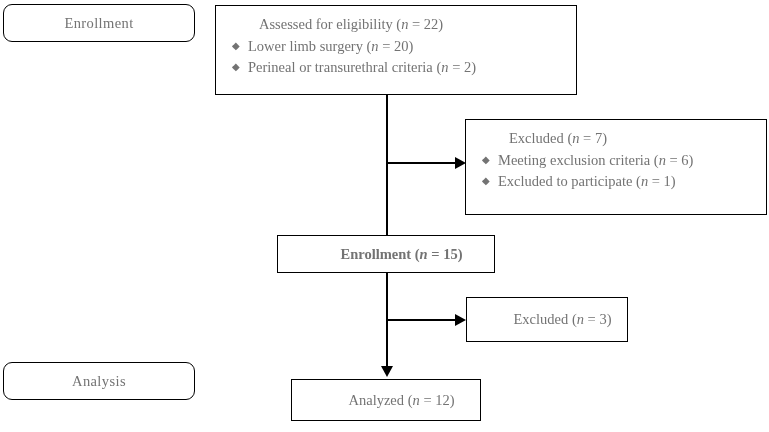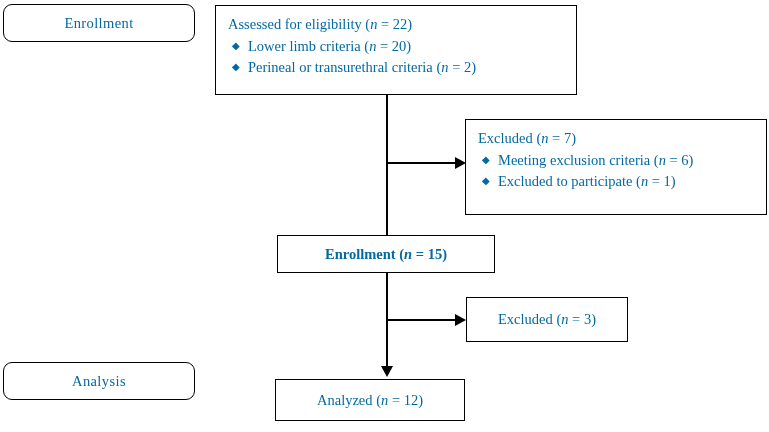--- a/index.html
+++ b/index.html
@@ -6,21 +6,21 @@
     margin: 0;
     padding: 0;
     background: #ffffff;
   }
   #diagram {
     position: relative;
     width: 769px;
     height: 432px;
     background: #ffffff;
     font-family: "Liberation Serif", "DejaVu Serif", serif;
-    color: #0369a1;
+    color: #737373;
     overflow: hidden;
   }
 
   
   .stage-label {
     position: absolute;
     box-sizing: border-box;
     border: 1.6px solid #000000;
     border-radius: 9px;
     background: #ffffff;
@@ -40,20 +40,21 @@
   }
   .flow-box.centered {
     display: flex;
     align-items: center;
     justify-content: center;
   }
   .box-title {
     font-size: 14.5px;
     line-height: 1.25;
     white-space: nowrap;
+    margin-left: 31px;
   }
   .box-body {
     padding: 9px 10px 6px 12px;
   }
   .bullet-list {
     list-style: none;
     margin: 3px 0 0 0;
     padding: 0 0 0 20px;
   }
   .bullet-list li {
@@ -107,21 +108,21 @@
     <span>Enrollment</span>
   </div>
 
   <div class="flow-box" style="left:215px; top:5px; width:362px; height:90px;">
     <div class="box-body">
       <div class="box-title">
         <span>Assessed for eligibility (</span><em class="n-var">n</em><span> = 22)</span>
       </div>
       <ul class="bullet-list">
         <li>
-          <span class="bullet-glyph">◆</span><span>Lower limb criteria (</span><em class="n-var">n</em><span> = 20)</span>
+          <span class="bullet-glyph">◆</span><span>Lower limb surgery (</span><em class="n-var">n</em><span> = 20)</span>
         </li>
         <li>
           <span class="bullet-glyph">◆</span><span>Perineal or transurethral criteria (</span><em class="n-var">n</em><span> = 2)</span>
         </li>
       </ul>
     </div>
   </div>
 
   <div class="vline" style="left:386px; top:95px; height:178px;"></div>
 
@@ -159,19 +160,19 @@
   <div class="flow-box centered" style="left:466px; top:297px; width:162px; height:45px;">
     <div class="box-title">
       <span>Excluded (</span><em class="n-var">n</em><span> = 3)</span>
     </div>
   </div>
 
   <div class="stage-label" style="left:3px; top:362px; width:192px; height:38px;">
     <span>Analysis</span>
   </div>
 
-  <div class="flow-box centered" style="left:275px; top:379px; width:190px; height:42px;">
+  <div class="flow-box centered" style="left:291px; top:379px; width:190px; height:42px;">
     <div class="box-title">
       <span>Analyzed (</span><em class="n-var">n</em><span> = 12)</span>
     </div>
   </div>
 
 </div>
 
 </body></html>

